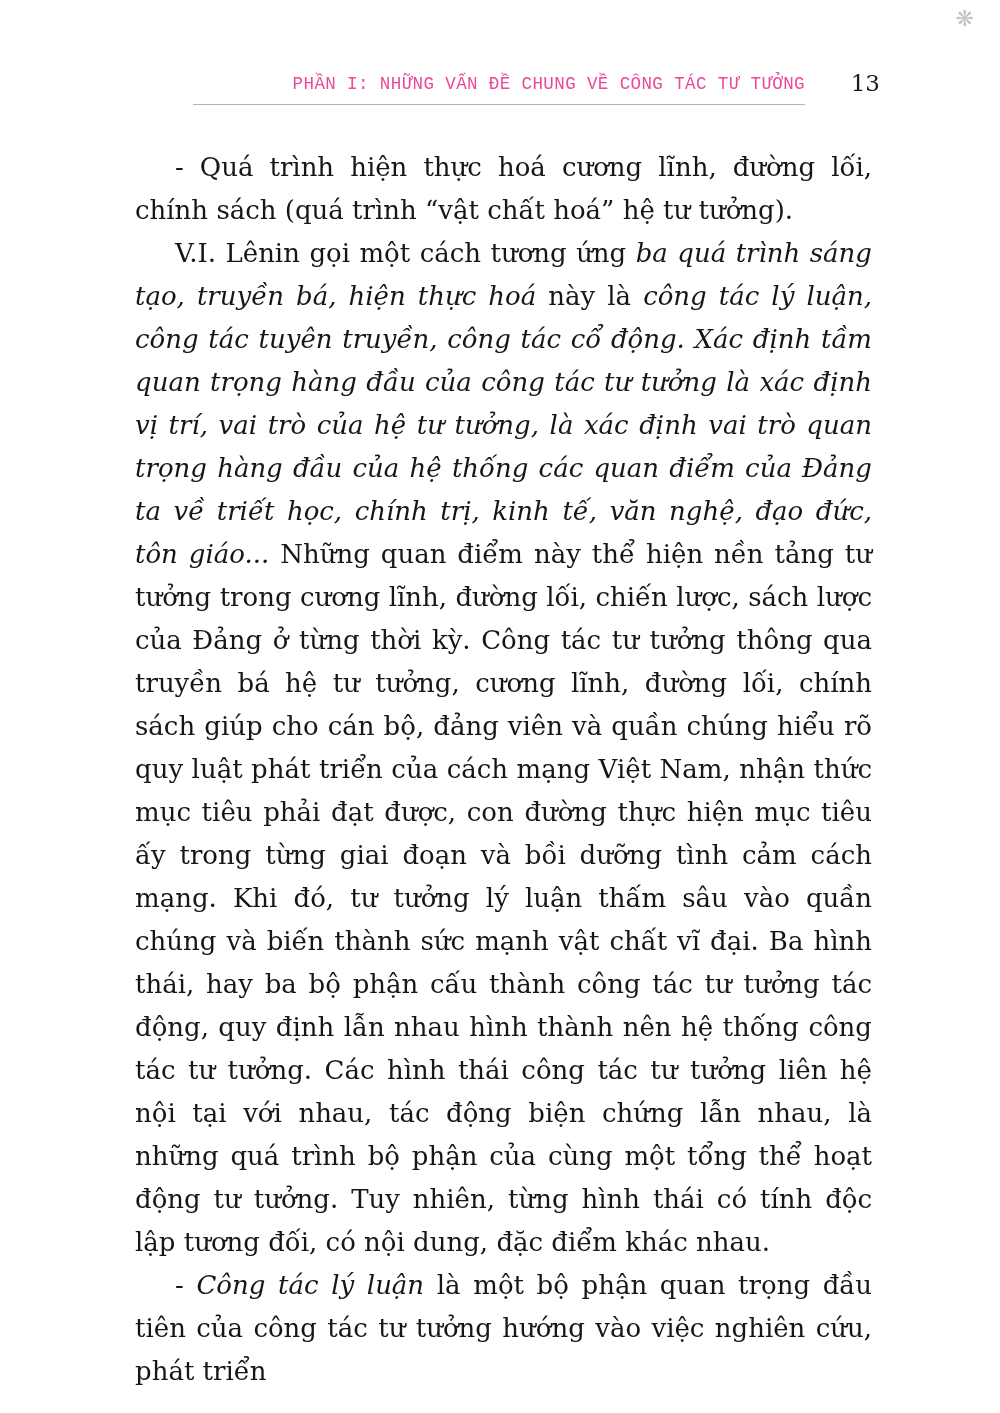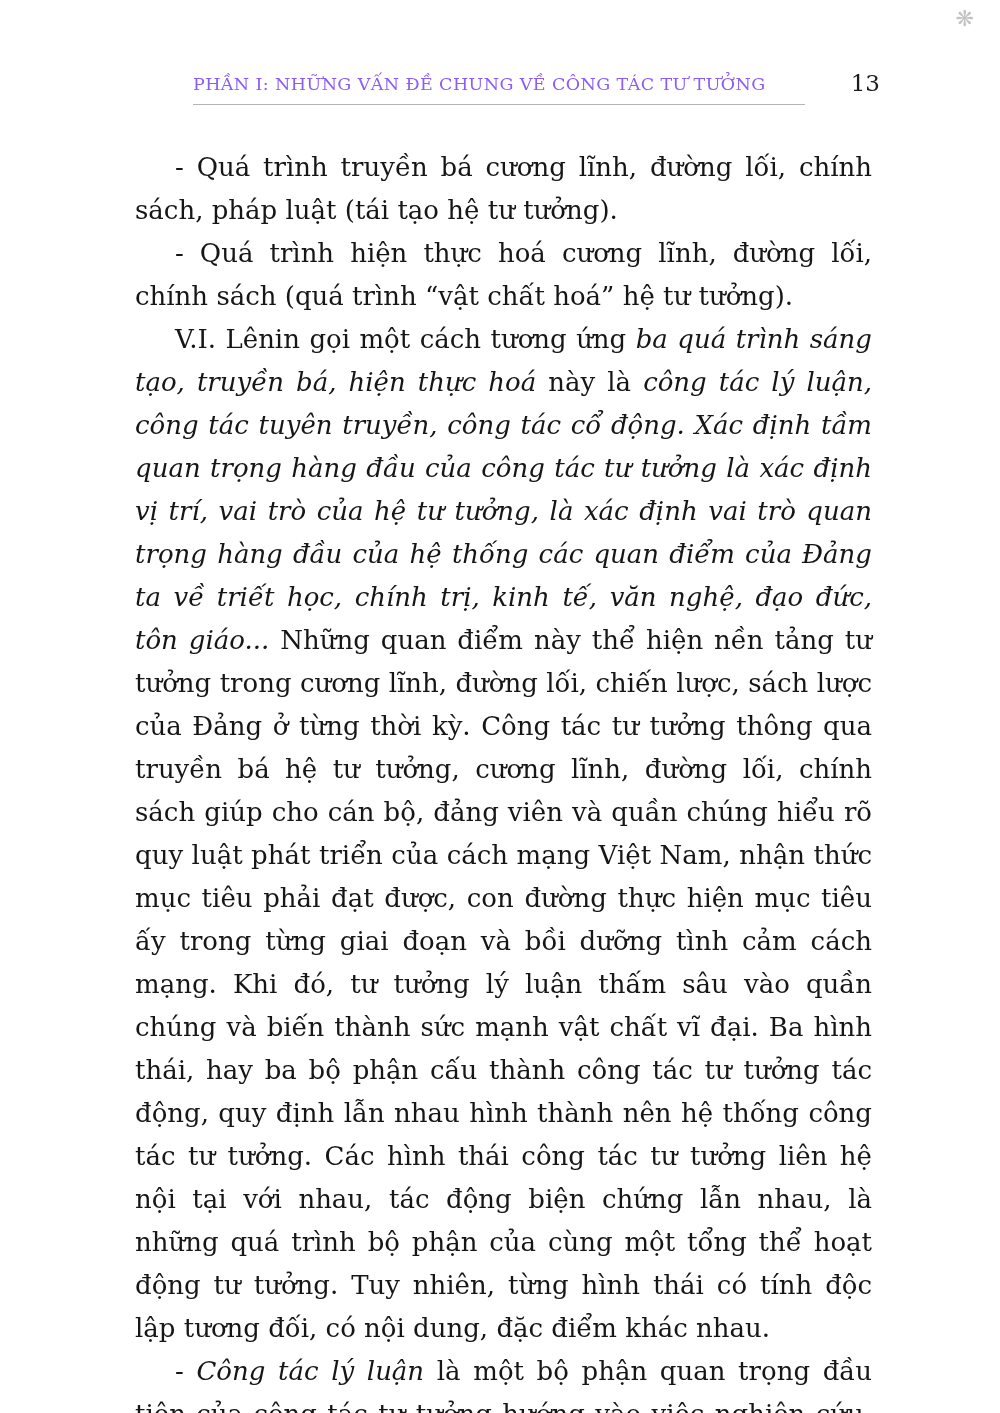--- a/index.html
+++ b/index.html
@@ -18,25 +18,26 @@
     right: 26px;
     font-size: 22px;
     color: #c3c3c3;
     line-height: 1;
   }
   .running-head {
     position: absolute;
     top: 74px;
     left: 193px;
     width: 612px;
-    text-align: left;
+    text-align: right;
     font-size: 17.5px;
     letter-spacing: 0.4px;
-    color: #8b5cf6;
+    color: #ec4899;
     white-space: nowrap;
+    font-family: Liberation Mono, monospace;
   }
   .page-number {
     position: absolute;
     top: 70px;
     right: 120px;
     font-size: 23px;
     color: #1c1c1c;
   }
   .header-rule {
     position: absolute;
@@ -64,17 +65,16 @@
 
 <div class="ornament">❋</div>
 
 <div class="running-head">PHẦN I:  NHỮNG VẤN ĐỀ CHUNG VỀ CÔNG TÁC TƯ TƯỞNG</div>
 
 <div class="page-number">13</div>
 
 <div class="header-rule"></div>
 
 <div class="body-text" id="page-body">
-    <p class="para"><span>- Quá trình truyền bá cương lĩnh, đường lối, chính sách, pháp luật (tái tạo hệ tư tưởng).</span></p>
     <p class="para"><span>- Quá trình hiện thực hoá cương lĩnh, đường lối, chính sách (quá trình “vật chất hoá” hệ tư tưởng).</span></p>
     <p class="para"><span>V.I. Lênin gọi một cách tương ứng </span><span class="italic">ba quá trình sáng tạo, truyền bá, hiện thực hoá </span><span>này là </span><span class="italic">công tác lý luận, công tác tuyên truyền, công tác cổ động. Xác định tầm quan trọng hàng đầu của công tác tư tưởng là xác định vị trí, vai trò của hệ tư tưởng, là xác định vai trò quan trọng hàng đầu của hệ thống các quan điểm của Đảng ta về triết học, chính trị, kinh tế, văn nghệ, đạo đức, tôn giáo... </span><span>Những quan điểm này thể hiện nền tảng tư tưởng trong cương lĩnh, đường lối, chiến lược, sách lược của Đảng ở từng thời kỳ. Công tác tư tưởng thông qua truyền bá hệ tư tưởng, cương lĩnh, đường lối, chính sách giúp cho cán bộ, đảng viên và quần chúng hiểu rõ quy luật phát triển của cách mạng Việt Nam, nhận thức mục tiêu phải đạt được, con đường thực hiện mục tiêu ấy trong từng giai đoạn và bồi dưỡng tình cảm cách mạng. Khi đó, tư tưởng lý luận thấm sâu vào quần chúng và biến thành sức mạnh vật chất vĩ đại. Ba hình thái, hay ba bộ phận cấu thành công tác tư tưởng tác động, quy định lẫn nhau hình thành nên hệ thống công tác tư tưởng. Các hình thái công tác tư tưởng liên hệ nội tại với nhau, tác động biện chứng lẫn nhau, là những quá trình bộ phận của cùng một tổng thể hoạt động tư tưởng. Tuy nhiên, từng hình thái có tính độc lập tương đối, có nội dung, đặc điểm khác nhau.</span></p>
     <p class="para"><span>- </span><span class="italic">Công tác lý luận </span><span>là một bộ phận quan trọng đầu tiên của công tác tư tưởng hướng vào việc nghiên cứu, phát triển</span></p>
   </div>
 
 </body></html>

